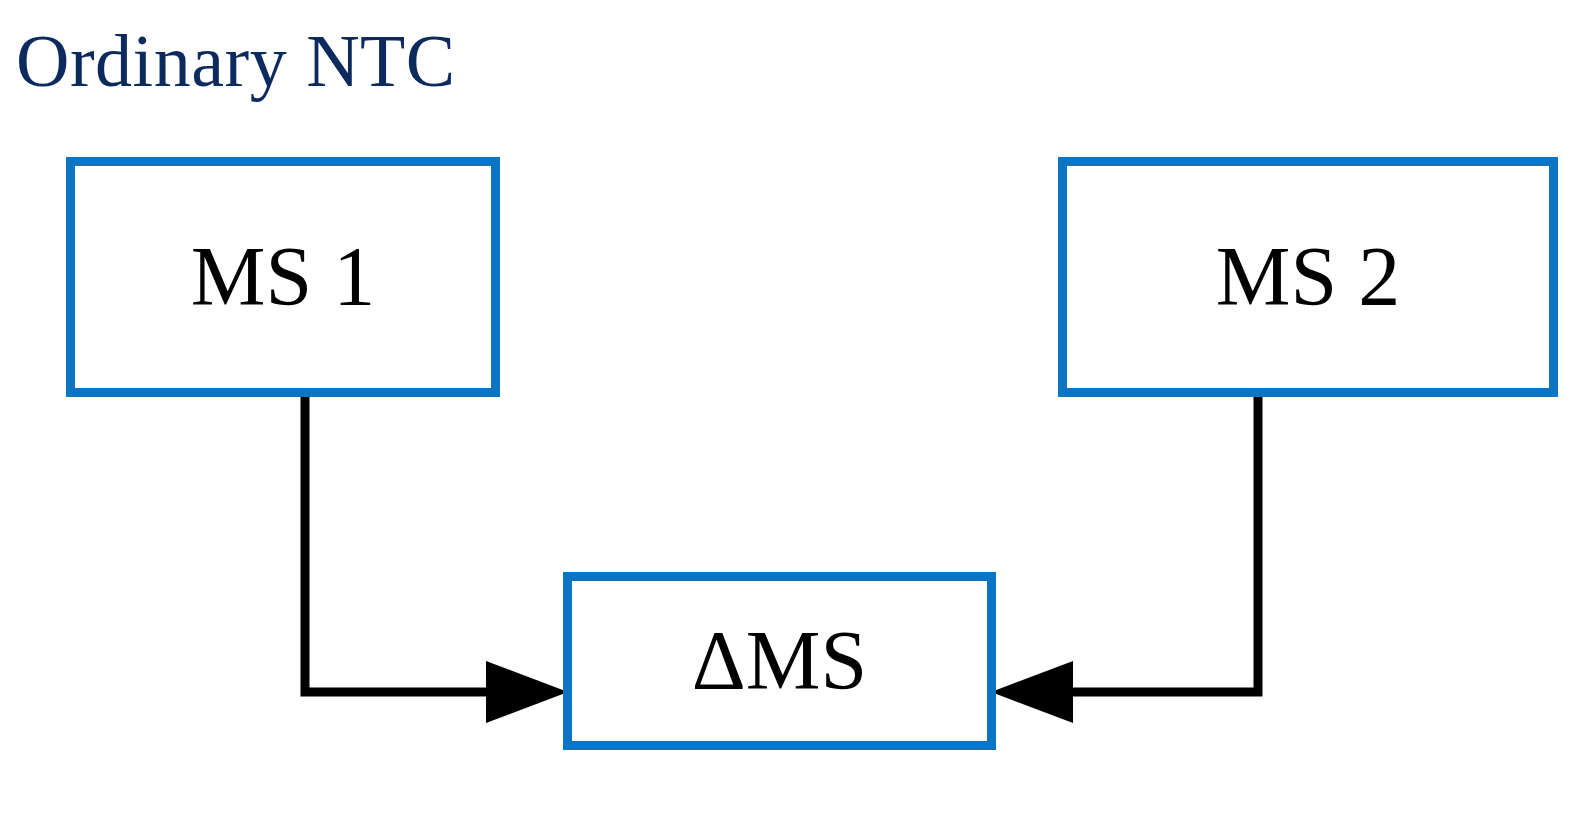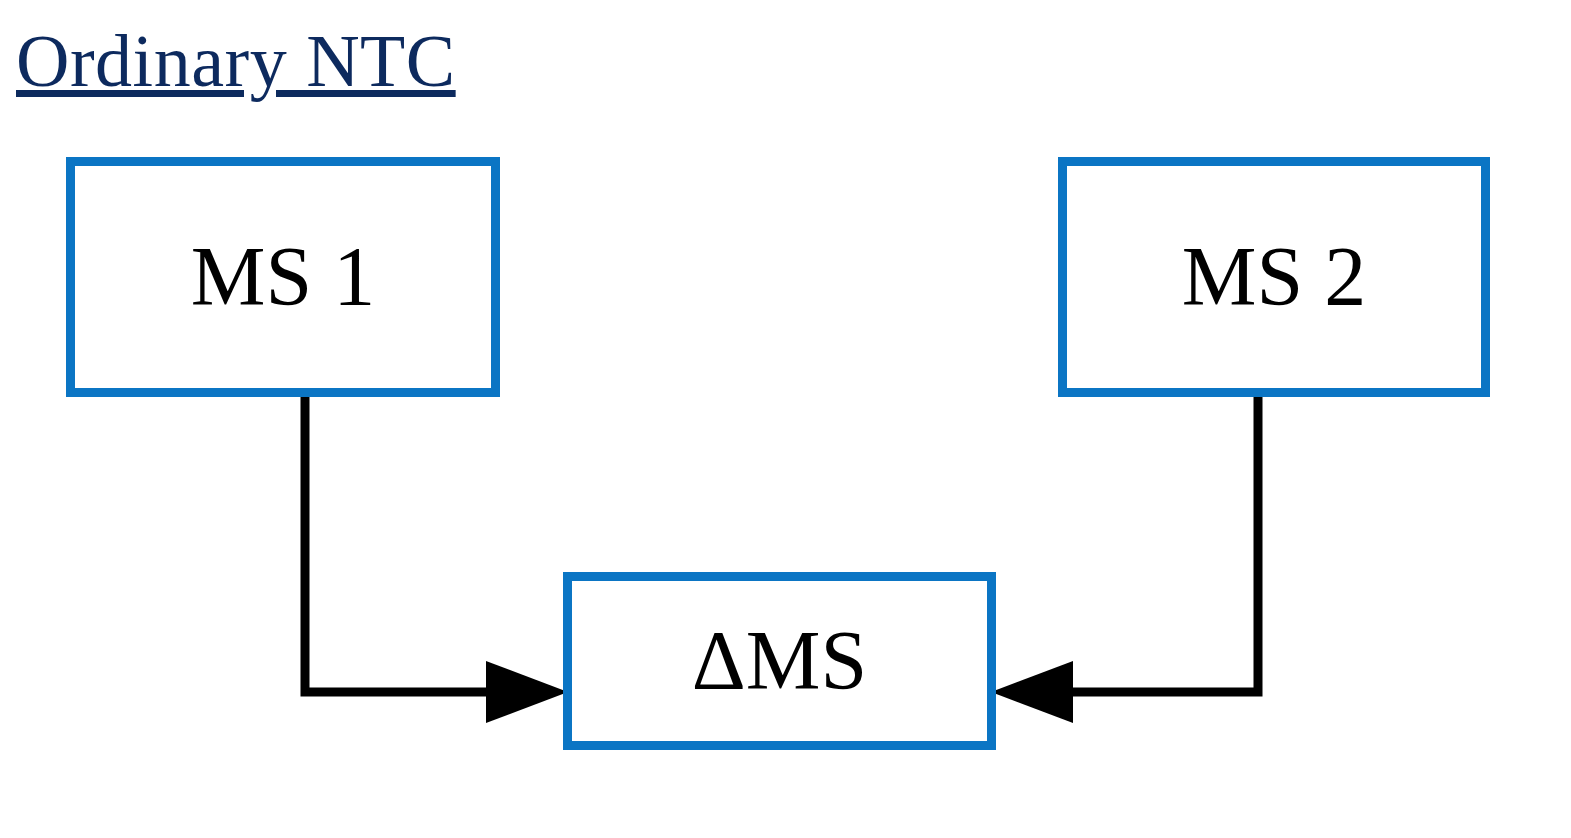--- a/index.html
+++ b/index.html
@@ -19,42 +19,42 @@
   }
   .heading {
     position: absolute;
     color: #0d2a5e;
     font-family: "Liberation Serif", "DejaVu Serif", serif;
     font-size: 74px;
     line-height: 1;
     white-space: nowrap;
     letter-spacing: 0.5px;
   }
-  #heading-left  { left: 16px;  top: 24px; text-decoration: underline; }
+  #heading-left  { left: 16px;  top: 24px; }
   #heading-right { right: 4px;  top: 24px; }
 
   .node-box {
     position: absolute;
     box-sizing: border-box;
     background: #ffffff;
     border: 9px solid #0b75c4;
     display: flex;
     align-items: center;
     justify-content: center;
   }
   .node-label {
     font-family: "Liberation Serif", "DejaVu Serif", serif;
     color: #000000;
     font-size: 84px;
     line-height: 1;
     white-space: nowrap;
   }
 
   #box-ms1  { left: 66px;   top: 157px; width: 434px; height: 240px; }
-  #box-ms2  { left: 1058px; top: 157px; width: 432px; height: 240px; }
+  #box-ms2  { left: 1058px; top: 157px; width: 500px; height: 240px; }
   #box-dms  { left: 563px;  top: 572px; width: 433px; height: 178px; }
 
   #connectors {
     position: absolute;
     left: 0; top: 0;
     width: 1571px;
     height: 838px;
     pointer-events: none;
   }
 </style>

